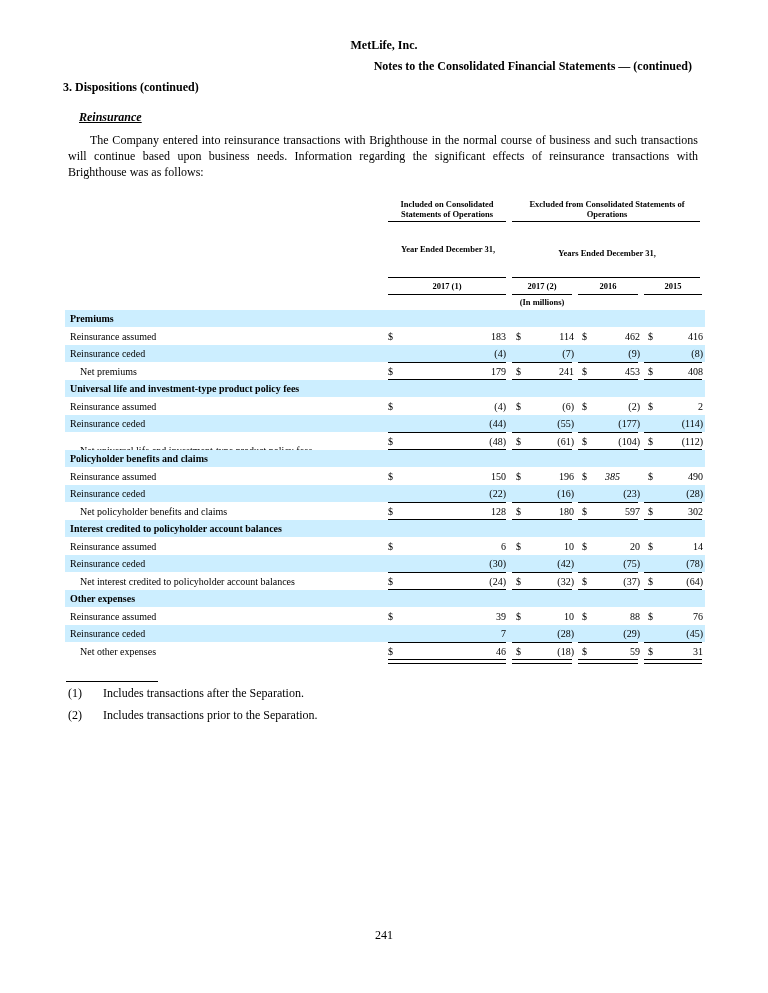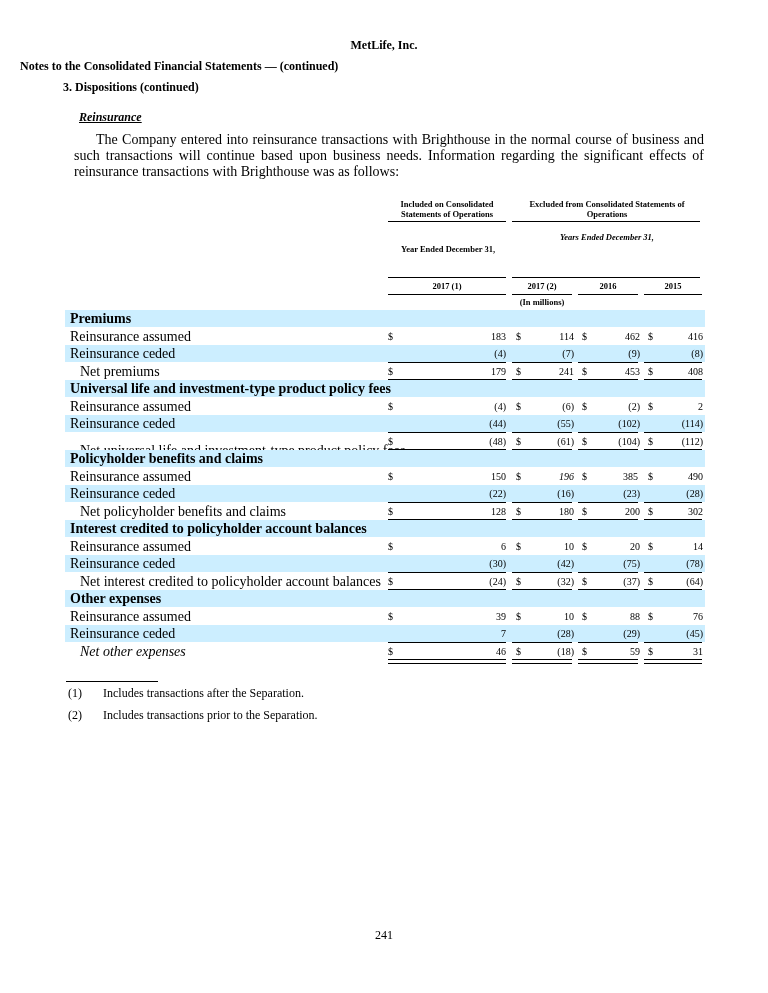--- a/index.html
+++ b/index.html
@@ -1,25 +1,25 @@
 <!DOCTYPE html>
 <html><head>
 <meta charset="utf-8">
 <style>
   html, body { margin:0; padding:0; background:#fff; }
   body { width:768px; height:993px; position:relative; font-family:"Liberation Serif", serif; color:#000; }
   .company { position:absolute; top:38px; left:0; width:768px; text-align:center; font-weight:bold; font-size:12px; }
-  .notes { position:absolute; top:59px; left:0; width:692px; text-align:left; font-weight:bold; font-size:12px;margin-left:20px; }
+  .notes { position:absolute; top:59px; left:0; width:692px; text-align:right; font-weight:bold; font-size:12px; }
   .section { position:absolute; top:80px; left:63px; font-weight:bold; font-size:12px; }
   .subhead { position:absolute; top:110px; left:79px; font-weight:bold; font-style:italic; text-decoration:underline; font-size:12px; }
-  .para { position:absolute; top:132px; left:74px; width:630px; font-size:14px; line-height:16px; text-align:justify; text-indent:22px; }
+  .para { position:absolute; top:132px; left:68px; width:630px; font-size:12px; line-height:16px; text-align:justify; text-indent:22px; }
   .hdr { position:absolute; font-weight:bold; font-size:8.5px; text-align:center; line-height:10px; }
   .rule { position:absolute; height:1px; background:#000; }
   .band { position:absolute; left:65px; width:640px; height:17px; background:#cceeff; }
-  .row { position:absolute; left:70px; font-size:14px; height:17px; line-height:17px; }
+  .row { position:absolute; left:70px; font-size:10px; height:17px; line-height:17px; }
   .row.bold { font-weight:bold; }
   .row.indent { left:80px; }
   .cell { position:absolute; font-size:10px; height:17px; line-height:17px; }
   .num { text-align:right; }
   .dbl { position:absolute; height:3px; border-top:1px solid #000; border-bottom:1px solid #000; }
   .fn { position:absolute; font-size:12px; }
   .page { position:absolute; top:928px; left:0; width:768px; text-align:center; font-size:12px; }
 </style>
 </head>
 <body>
@@ -29,21 +29,21 @@
 <div class="section">3. Dispositions (continued)</div>
 <div class="subhead">Reinsurance</div>
 <div class="para">The Company entered into reinsurance transactions with Brighthouse in the normal course of business and such transactions will continue based upon business needs. Information regarding the significant effects of reinsurance transactions with Brighthouse was as follows:</div>
 
 <div class="hdr" style="top:199px;left:388px;width:118px;">Included on Consolidated Statements of Operations</div>
 <div class="rule" style="top:221px;left:388px;width:118px;"></div>
 <div class="hdr" style="top:199px;left:512px;width:190px;">Excluded from Consolidated Statements of Operations</div>
 <div class="rule" style="top:221px;left:512px;width:188px;"></div>
 
 <div class="hdr" style="top:244px;left:398px;width:100px;">Year Ended December 31,</div>
-<div class="hdr" style="top:232px;left:552px;width:110px;font-style:italic;">Years Ended December 31,</div>
+<div class="hdr" style="top:248px;left:552px;width:110px;">Years Ended December 31,</div>
 <div class="rule" style="top:277px;left:388px;width:118px;"></div>
 <div class="rule" style="top:277px;left:512px;width:188px;"></div>
 
 <div class="hdr" style="top:281px;left:388px;width:118px;">2017 (1)</div>
 <div class="hdr" style="top:281px;left:512px;width:60px;">2017 (2)</div>
 <div class="hdr" style="top:281px;left:578px;width:60px;">2016</div>
 <div class="hdr" style="top:281px;left:644px;width:58px;">2015</div>
 <div class="rule" style="top:294px;left:388px;width:118px;"></div>
 <div class="rule" style="top:294px;left:512px;width:60px;"></div>
 <div class="rule" style="top:294px;left:578px;width:60px;"></div>
@@ -95,21 +95,21 @@
     <div class="cell" style="top:397.5px;left:582px;">$</div>
     <div class="cell num" style="top:397.5px;left:578px;width:62px;">(2)</div>
     <div class="cell" style="top:397.5px;left:648px;">$</div>
     <div class="cell num" style="top:397.5px;left:644px;width:59px;">2</div>
     <div class="band" style="top:415px;"></div>
     <div class="row" style="top:415px;">Reinsurance ceded</div>
     <div class="cell num" style="top:415px;left:388px;width:118px;">(44)</div>
     <div class="rule" style="top:432px;left:388px;width:118px;"></div>
     <div class="cell num" style="top:415px;left:512px;width:62px;">(55)</div>
     <div class="rule" style="top:432px;left:512px;width:60px;"></div>
-    <div class="cell num" style="top:415px;left:578px;width:62px;">(102)</div>
+    <div class="cell num" style="top:415px;left:578px;width:62px;">(177)</div>
     <div class="rule" style="top:432px;left:578px;width:60px;"></div>
     <div class="cell num" style="top:415px;left:644px;width:59px;">(114)</div>
     <div class="rule" style="top:432px;left:644px;width:58px;"></div>
     <div class="row indent" style="top:422px;margin-top:20px;">Net universal life and investment-type product policy fees</div>
     <div class="cell" style="top:432.5px;left:388px;">$</div>
     <div class="cell num" style="top:432.5px;left:388px;width:118px;">(48)</div>
     <div class="dbl" style="top:448.5px;left:388px;width:118px;"></div>
     <div class="cell" style="top:432.5px;left:516px;">$</div>
     <div class="cell num" style="top:432.5px;left:512px;width:62px;">(61)</div>
     <div class="dbl" style="top:448.5px;left:512px;width:60px;"></div>
@@ -118,44 +118,44 @@
     <div class="dbl" style="top:448.5px;left:578px;width:60px;"></div>
     <div class="cell" style="top:432.5px;left:648px;">$</div>
     <div class="cell num" style="top:432.5px;left:644px;width:59px;">(112)</div>
     <div class="dbl" style="top:448.5px;left:644px;width:58px;"></div>
     <div class="band" style="top:450px;"></div>
     <div class="row bold" style="top:450px;">Policyholder benefits and claims</div>
     <div class="row" style="top:467.5px;">Reinsurance assumed</div>
     <div class="cell" style="top:467.5px;left:388px;">$</div>
     <div class="cell num" style="top:467.5px;left:388px;width:118px;">150</div>
     <div class="cell" style="top:467.5px;left:516px;">$</div>
-    <div class="cell num" style="top:467.5px;left:512px;width:62px;font-style:italic;">196</div>
+    <div class="cell num" style="top:467.5px;left:512px;width:62px;">196</div>
     <div class="cell" style="top:467.5px;left:582px;">$</div>
-    <div class="cell num" style="top:467.5px;left:576px;width:62px;">385</div>
+    <div class="cell num" style="top:467.5px;left:558px;width:62px;font-style:italic;">385</div>
     <div class="cell" style="top:467.5px;left:648px;">$</div>
     <div class="cell num" style="top:467.5px;left:644px;width:59px;">490</div>
     <div class="band" style="top:485px;"></div>
     <div class="row" style="top:485px;">Reinsurance ceded</div>
     <div class="cell num" style="top:485px;left:388px;width:118px;">(22)</div>
     <div class="rule" style="top:502px;left:388px;width:118px;"></div>
     <div class="cell num" style="top:485px;left:512px;width:62px;">(16)</div>
     <div class="rule" style="top:502px;left:512px;width:60px;"></div>
     <div class="cell num" style="top:485px;left:578px;width:62px;">(23)</div>
     <div class="rule" style="top:502px;left:578px;width:60px;"></div>
     <div class="cell num" style="top:485px;left:644px;width:59px;">(28)</div>
     <div class="rule" style="top:502px;left:644px;width:58px;"></div>
     <div class="row indent" style="top:502.5px;">Net policyholder benefits and claims</div>
     <div class="cell" style="top:502.5px;left:388px;">$</div>
     <div class="cell num" style="top:502.5px;left:388px;width:118px;">128</div>
     <div class="dbl" style="top:518.5px;left:388px;width:118px;"></div>
     <div class="cell" style="top:502.5px;left:516px;">$</div>
     <div class="cell num" style="top:502.5px;left:512px;width:62px;">180</div>
     <div class="dbl" style="top:518.5px;left:512px;width:60px;"></div>
     <div class="cell" style="top:502.5px;left:582px;">$</div>
-    <div class="cell num" style="top:502.5px;left:578px;width:62px;">200</div>
+    <div class="cell num" style="top:502.5px;left:578px;width:62px;">597</div>
     <div class="dbl" style="top:518.5px;left:578px;width:60px;"></div>
     <div class="cell" style="top:502.5px;left:648px;">$</div>
     <div class="cell num" style="top:502.5px;left:644px;width:59px;">302</div>
     <div class="dbl" style="top:518.5px;left:644px;width:58px;"></div>
     <div class="band" style="top:520px;"></div>
     <div class="row bold" style="top:520px;">Interest credited to policyholder account balances</div>
     <div class="row" style="top:537.5px;">Reinsurance assumed</div>
     <div class="cell" style="top:537.5px;left:388px;">$</div>
     <div class="cell num" style="top:537.5px;left:388px;width:118px;">6</div>
     <div class="cell" style="top:537.5px;left:516px;">$</div>
@@ -201,21 +201,21 @@
     <div class="band" style="top:625px;"></div>
     <div class="row" style="top:625px;">Reinsurance ceded</div>
     <div class="cell num" style="top:625px;left:388px;width:118px;">7</div>
     <div class="rule" style="top:642px;left:388px;width:118px;"></div>
     <div class="cell num" style="top:625px;left:512px;width:62px;">(28)</div>
     <div class="rule" style="top:642px;left:512px;width:60px;"></div>
     <div class="cell num" style="top:625px;left:578px;width:62px;">(29)</div>
     <div class="rule" style="top:642px;left:578px;width:60px;"></div>
     <div class="cell num" style="top:625px;left:644px;width:59px;">(45)</div>
     <div class="rule" style="top:642px;left:644px;width:58px;"></div>
-    <div class="row indent" style="top:642.5px;font-style:italic;">Net other expenses</div>
+    <div class="row indent" style="top:642.5px;">Net other expenses</div>
     <div class="cell" style="top:642.5px;left:388px;">$</div>
     <div class="cell num" style="top:642.5px;left:388px;width:118px;">46</div>
     <div class="dbl" style="top:658.5px;left:388px;width:118px;"></div>
     <div class="cell" style="top:642.5px;left:516px;">$</div>
     <div class="cell num" style="top:642.5px;left:512px;width:62px;">(18)</div>
     <div class="dbl" style="top:658.5px;left:512px;width:60px;"></div>
     <div class="cell" style="top:642.5px;left:582px;">$</div>
     <div class="cell num" style="top:642.5px;left:578px;width:62px;">59</div>
     <div class="dbl" style="top:658.5px;left:578px;width:60px;"></div>
     <div class="cell" style="top:642.5px;left:648px;">$</div>

